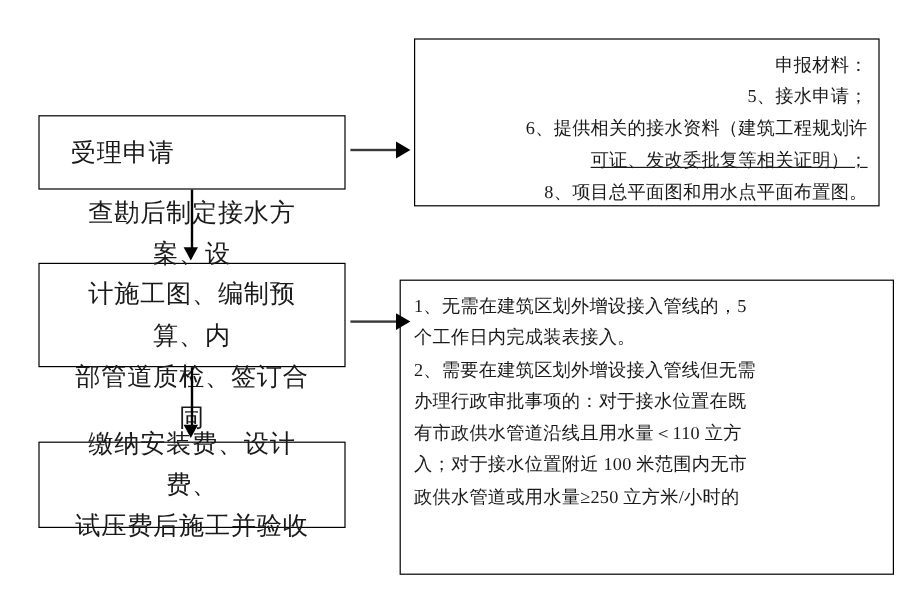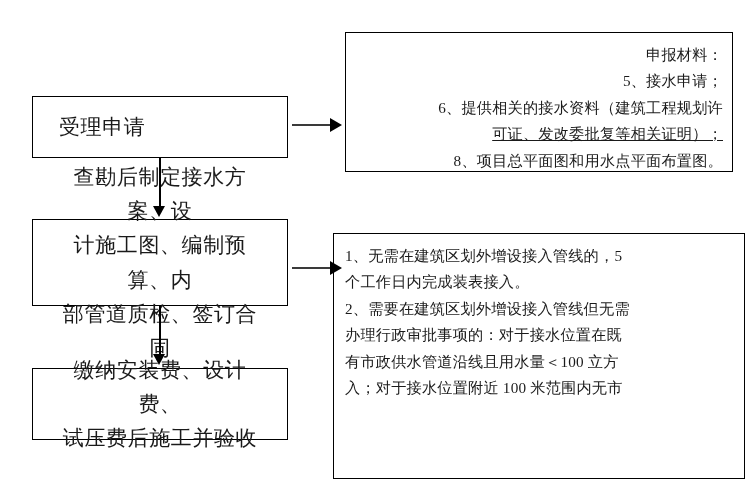--- a/index.html
+++ b/index.html
@@ -142,22 +142,23 @@
     <span class="line">6、提供相关的接水资料（建筑工程规划许</span>
     <span class="line indent">可证、发改委批复等相关证明）；</span>
     <span class="line">8、项目总平面图和用水点平面布置图。</span>
   </div>
 
   <div class="note-box" id="note-timing">
     <span class="line">1、无需在建筑区划外增设接入管线的，5</span>
     <span class="line">个工作日内完成装表接入。</span>
     <span class="line">2、需要在建筑区划外增设接入管线但无需</span>
     <span class="line">办理行政审批事项的：对于接水位置在既</span>
-    <span class="line">有市政供水管道沿线且用水量＜100 立方</span>
+    <span class="line">有市政供水管道沿线且用水量＜110 立方</span>
     <span class="line">入；对于接水位置附近 100 米范围内无市</span>
+    <span class="line">政供水管道或用水量≥250 立方米/小时的</span>
   </div>
 
   <div class="conn" id="arrow-intake-plan">
     <div class="v-shaft"></div>
     <div class="v-head"></div>
   </div>
 
   <div class="conn" id="arrow-plan-payment">
     <div class="v-shaft"></div>
     <div class="v-head"></div>

